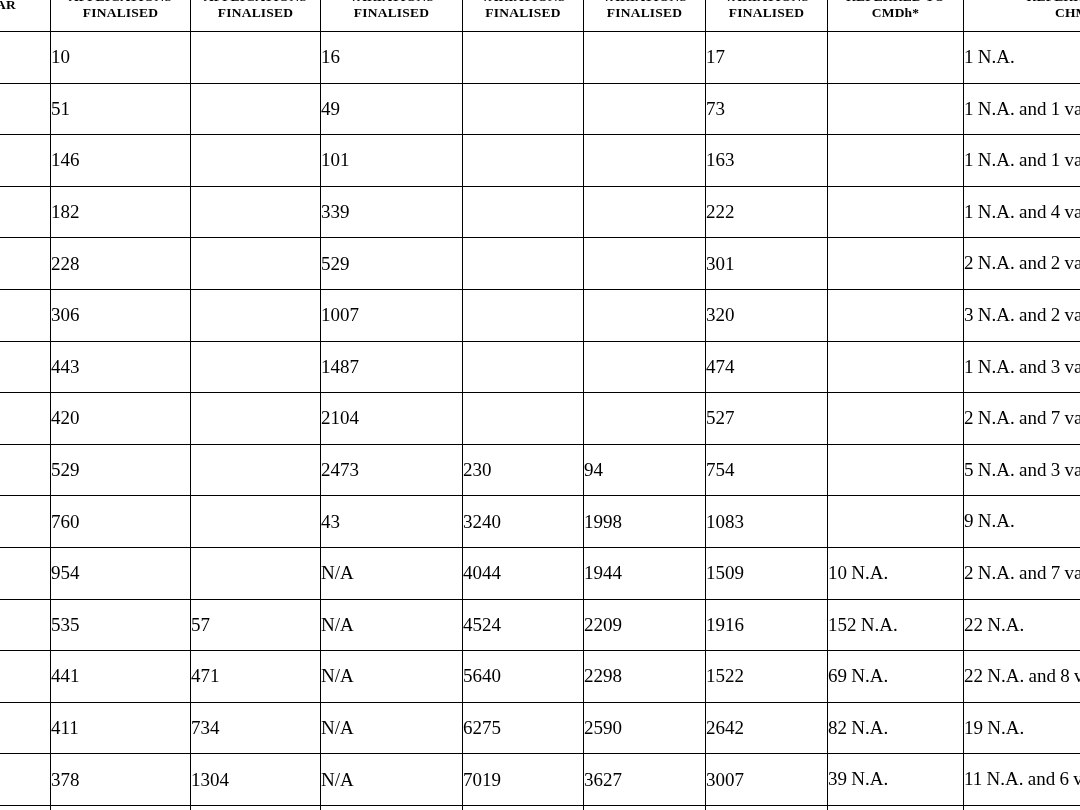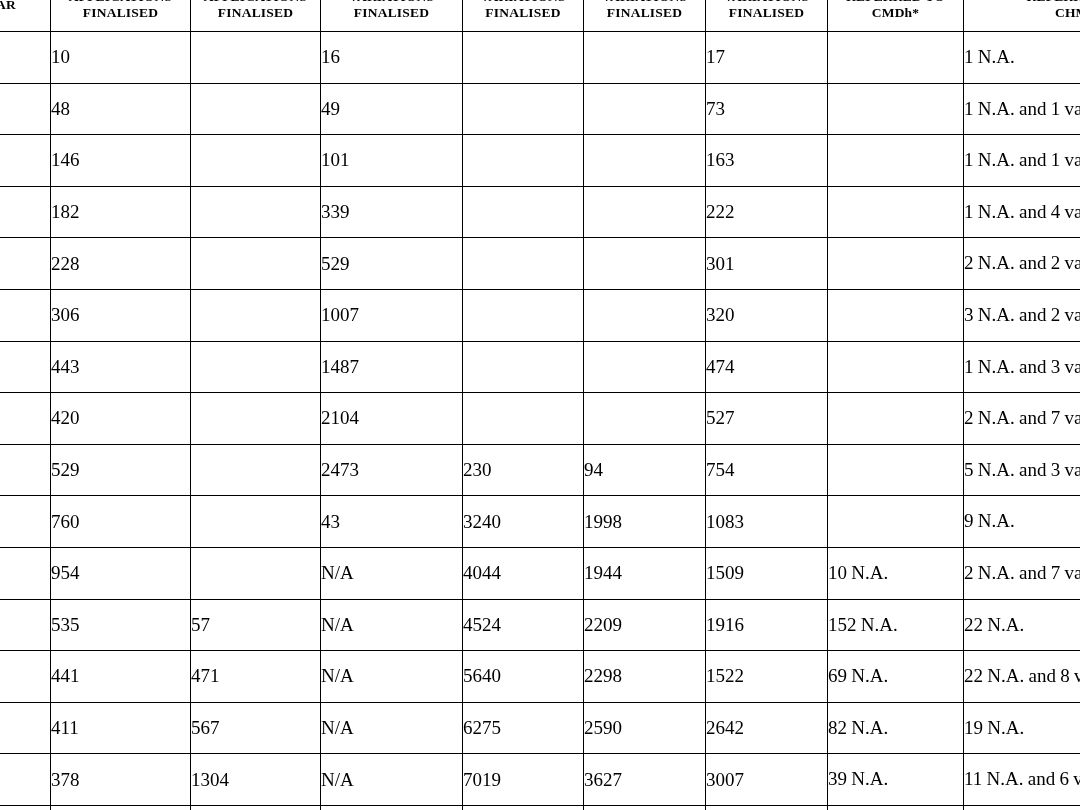--- a/index.html
+++ b/index.html
@@ -132,21 +132,21 @@
           <td class="blank"></td>
           <td>16</td>
           <td class="blank"></td>
           <td class="blank"></td>
           <td>17</td>
           <td class="note blank"></td>
           <td class="note">1 N.A.</td>
         </tr>
         <tr>
           <td class="year">1996</td>
-          <td>48</td>
+          <td>51</td>
           <td class="blank"></td>
           <td>49</td>
           <td class="blank"></td>
           <td class="blank"></td>
           <td>73</td>
           <td class="note blank"></td>
           <td class="note">1 N.A. and 1 variation</td>
         </tr>
         <tr>
           <td class="year">1997</td>
@@ -265,21 +265,21 @@
           <td>N/A</td>
           <td>5640</td>
           <td>2298</td>
           <td>1522</td>
           <td class="note">69 N.A.</td>
           <td class="note">22 N.A. and 8 variations</td>
         </tr>
         <tr>
           <td class="year">2008</td>
           <td>411</td>
-          <td>567</td>
+          <td>734</td>
           <td>N/A</td>
           <td>6275</td>
           <td>2590</td>
           <td>2642</td>
           <td class="note">82 N.A.</td>
           <td class="note">19 N.A.</td>
         </tr>
         <tr>
           <td class="year">2009</td>
           <td>378</td>

